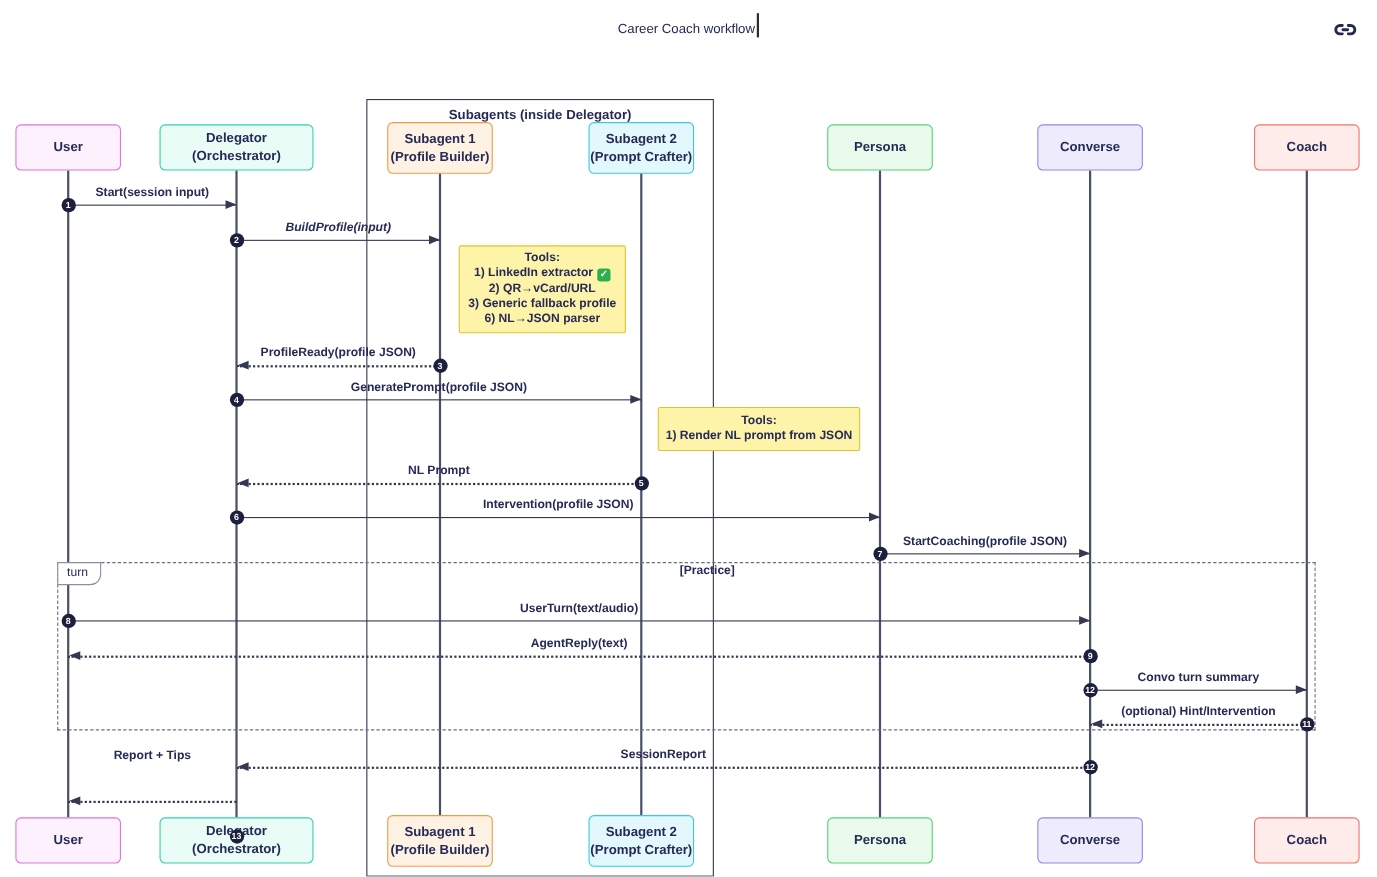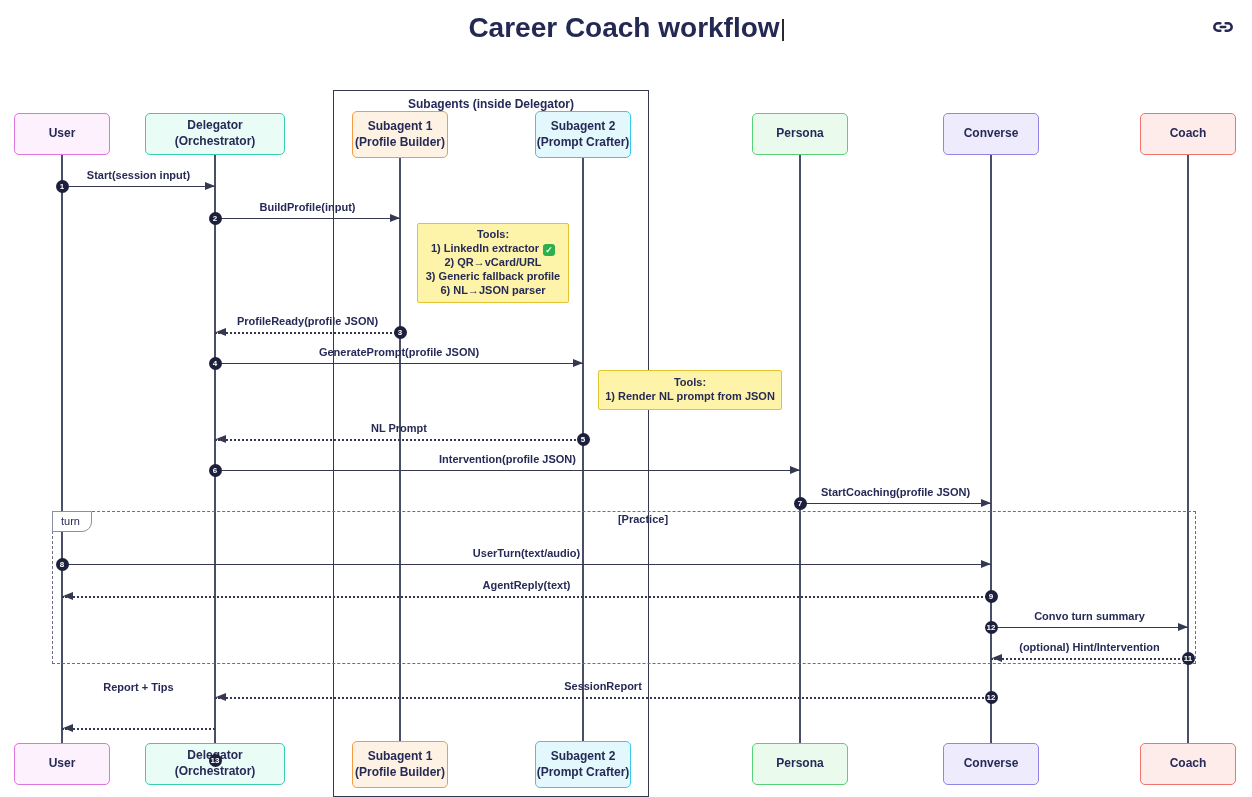--- a/index.html
+++ b/index.html
@@ -1,19 +1,19 @@
 <!DOCTYPE html>
 <html><head>
 <meta charset="utf-8">
 <style>
   html,body{margin:0;padding:0;background:#fff;}
   .stage{position:relative;width:1252px;height:797px;background:#fff;overflow:hidden;
          font-family:"Liberation Sans",sans-serif;color:#262a56;}
   .header{position:absolute;top:0;left:0;width:100%;text-align:center;padding-top:12px;z-index:10;}
-  .title-wrap{display:inline-block;font-size:28px;font-weight:bold;color:#232952;}
+  .title-wrap{display:inline-block;font-size:12px;font-weight:normal;color:#232952;}
   .caret{display:inline-block;width:2px;height:22px;background:#2b2b2b;margin-left:2px;vertical-align:-4px;}
   .linkbtn{position:absolute;right:12px;top:10px;background:none;border:none;padding:4px;cursor:pointer;z-index:11;}
   #diagram{position:absolute;left:0;top:0;width:1252px;height:655px;}
   #diagram > div{position:absolute;box-sizing:border-box;}
   .container{border:1.5px solid #343851;background:transparent;}
   .container-label{font-size:12px;font-weight:bold;white-space:nowrap;transform:translateX(-50%);}
   .lifeline{width:1.6px;background:#4a4f68;}
   .actor{border:1.5px solid;border-radius:5px;display:flex;flex-direction:column;align-items:center;
          justify-content:center;font-size:12px;font-weight:bold;text-align:center;line-height:1.3;z-index:3;}
   .mline{height:0;z-index:2;}
@@ -110,21 +110,21 @@
       </div>
       <div class="loopframe" style="left: 52px; top: 511px; width: 1144px; height: 153px;"></div>
       <div class="looptab" style="left: 52px; top: 511px;">turn</div>
       <div class="loopcond cx" style="left: 643px; top: 513px;">[Practice]</div>
       <div class="mline solid" style="left: 62px; top: 186px; width: 153px;"></div>
       <div class="arrow r" style="left: 205px; top: 181.5px;"></div>
       <div class="mlabel cx" style="left: 138.5px; top: 169px;">Start(session input)</div>
       <div class="badge" style="left: 55.5px; top: 180px;">1</div>
       <div class="mline solid" style="left: 215px; top: 218px; width: 185px;"></div>
       <div class="arrow r" style="left: 390px; top: 213.5px;"></div>
-      <div class="mlabel cx" style="left: 307.5px; top: 201px;">BuildProfile(input)</div>
+      <div class="mlabel cx" style="left: 307.5px; top: 201px; font-style: italic;">BuildProfile(input)</div>
       <div class="badge" style="left: 208.5px; top: 212px;">2</div>
       <div class="mline dashed" style="left: 215px; top: 332px; width: 185px;"></div>
       <div class="arrow l" style="left: 216px; top: 327.5px;"></div>
       <div class="mlabel cx" style="left: 307.5px; top: 315px;">ProfileReady(profile JSON)</div>
       <div class="badge" style="left: 393.5px; top: 326px;">3</div>
       <div class="mline solid" style="left: 215px; top: 363px; width: 368px;"></div>
       <div class="arrow r" style="left: 573px; top: 358.5px;"></div>
       <div class="mlabel cx" style="left: 399px; top: 346px;">GeneratePrompt(profile JSON)</div>
       <div class="badge" style="left: 208.5px; top: 357px;">4</div>
       <div class="mline dashed" style="left: 215px; top: 439px; width: 368px;"></div>

